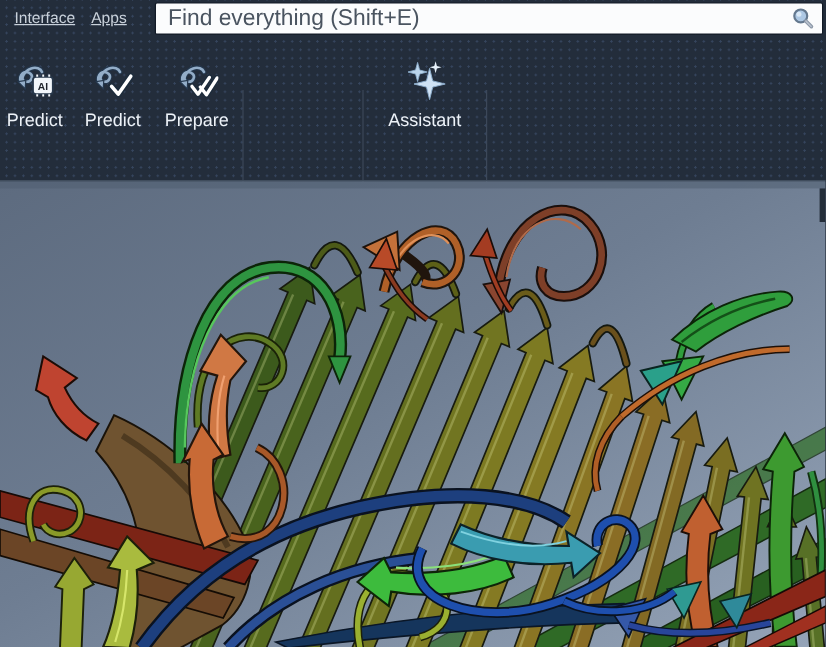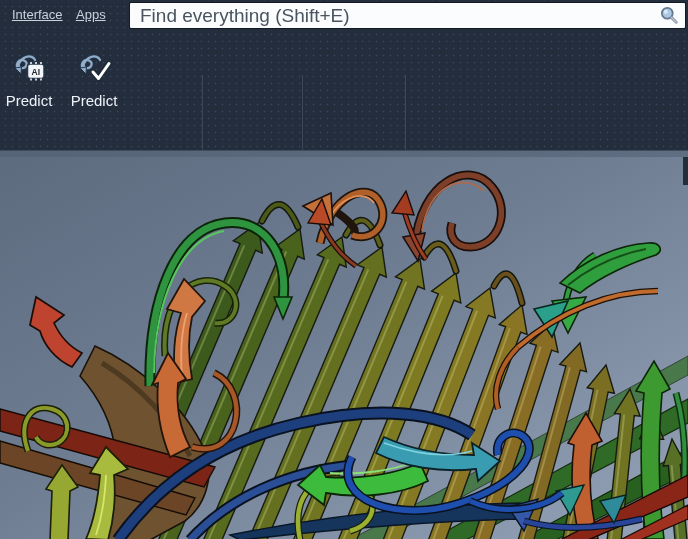--- a/index.html
+++ b/index.html
@@ -117,22 +117,42 @@
       <svg class="icon" viewBox="0 0 36 36">
         <path d="M8,21 C3,16 8,9 13,11.5 C18,14 15,20 10,19 C5,18 9,10 15,8 C19,6.6 23,8 24,11" fill="none" stroke="#24374d" stroke-width="4" stroke-linecap="round"></path>
         <path d="M8,21 C3,16 8,9 13,11.5 C18,14 15,20 10,19 C5,18 9,10 15,8 C19,6.6 23,8 24,11" fill="none" stroke="#93adc8" stroke-width="2.2" stroke-linecap="round"></path>
         <polygon points="4,19 10,25 10.5,18" fill="#93adc8" stroke="#24374d" stroke-width="1"></polygon>
         <path d="M17,23 L22.5,29.5 L33,14.5" fill="none" stroke="#1d2c3c" stroke-width="5.6" stroke-linecap="round" stroke-linejoin="round"></path>
         <path d="M17,23 L22.5,29.5 L33,14.5" fill="none" stroke="#ffffff" stroke-width="3" stroke-linecap="round" stroke-linejoin="round"></path>
       </svg>
       <div class="lbl">Predict</div>
     </div>
 
-
-
+    <div class="ribbon-btn b-prepare">
+      <svg class="icon" viewBox="0 0 36 36">
+        <path d="M8,21 C3,16 8,9 13,11.5 C18,14 15,20 10,19 C5,18 9,10 15,8 C19,6.6 23,8 24,11" fill="none" stroke="#24374d" stroke-width="4" stroke-linecap="round"></path>
+        <path d="M8,21 C3,16 8,9 13,11.5 C18,14 15,20 10,19 C5,18 9,10 15,8 C19,6.6 23,8 24,11" fill="none" stroke="#93adc8" stroke-width="2.2" stroke-linecap="round"></path>
+        <polygon points="4,19 10,25 10.5,18" fill="#93adc8" stroke="#24374d" stroke-width="1"></polygon>
+        <path d="M14,23 L19,29.5 L28.5,15.5" fill="none" stroke="#1d2c3c" stroke-width="5.2" stroke-linecap="round" stroke-linejoin="round"></path>
+        <path d="M21,23.5 L26,30 L35,16" fill="none" stroke="#1d2c3c" stroke-width="5.2" stroke-linecap="round" stroke-linejoin="round"></path>
+        <path d="M14,23 L19,29.5 L28.5,15.5" fill="none" stroke="#ffffff" stroke-width="2.8" stroke-linecap="round" stroke-linejoin="round"></path>
+        <path d="M21,23.5 L26,30 L35,16" fill="none" stroke="#ffffff" stroke-width="2.8" stroke-linecap="round" stroke-linejoin="round"></path>
+      </svg>
+      <div class="lbl">Prepare</div>
+    </div>
+
+
+    <div class="ribbon-btn b-assist">
+      <svg class="icon" viewBox="0 0 36 36">
+        <path d="M23,9 L25.6,19.4 L36,22 L25.6,24.6 L23,35 L20.4,24.6 L10,22 L20.4,19.4 Z" fill="#cfe2f4" stroke="#8fb0cf" stroke-width="0.8" transform="translate(-1,-1)"></path>
+        <path d="M12,3 L13.7,9.3 L20,11 L13.7,12.7 L12,19 L10.3,12.7 L4,11 L10.3,9.3 Z" fill="#bcd6ec" stroke="#8fb0cf" stroke-width="0.7"></path>
+        <path d="M27,2 L28.1,5.9 L32,7 L28.1,8.1 L27,12 L25.9,8.1 L22,7 L25.9,5.9 Z" fill="#e7f1fa" stroke="none"></path>
+      </svg>
+      <div class="lbl">Assistant</div>
+    </div>
 
     <div class="rib-sep sep-1"></div>
     <div class="rib-sep sep-2"></div>
     <div class="rib-sep sep-3"></div>
 
     <div class="group-label g-structures">Structures</div>
     <div class="group-label g-tools">Tools</div>
     <div class="group-label g-ai">AI</div>
   </div>
 </div>

